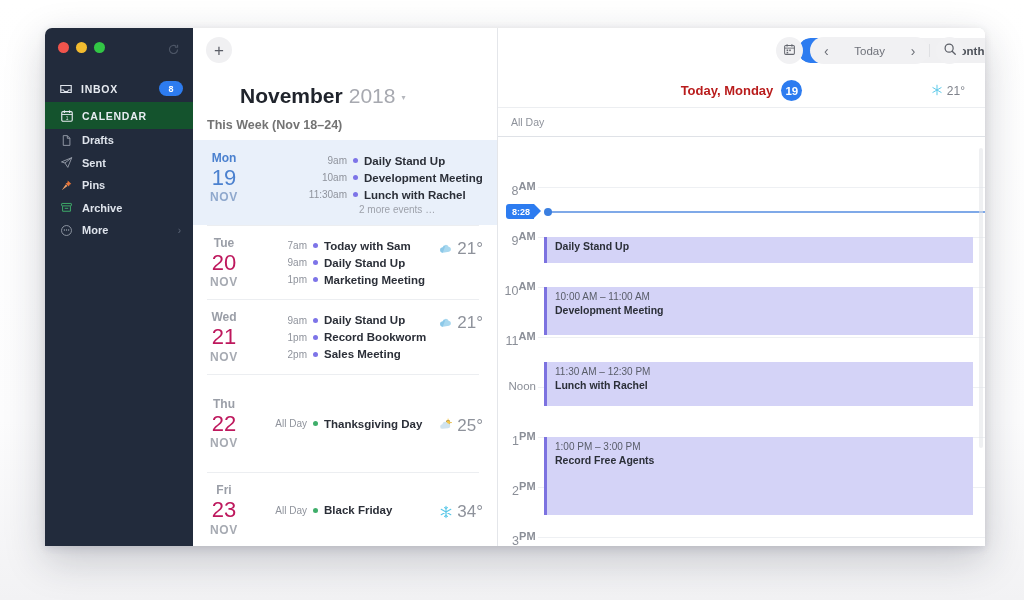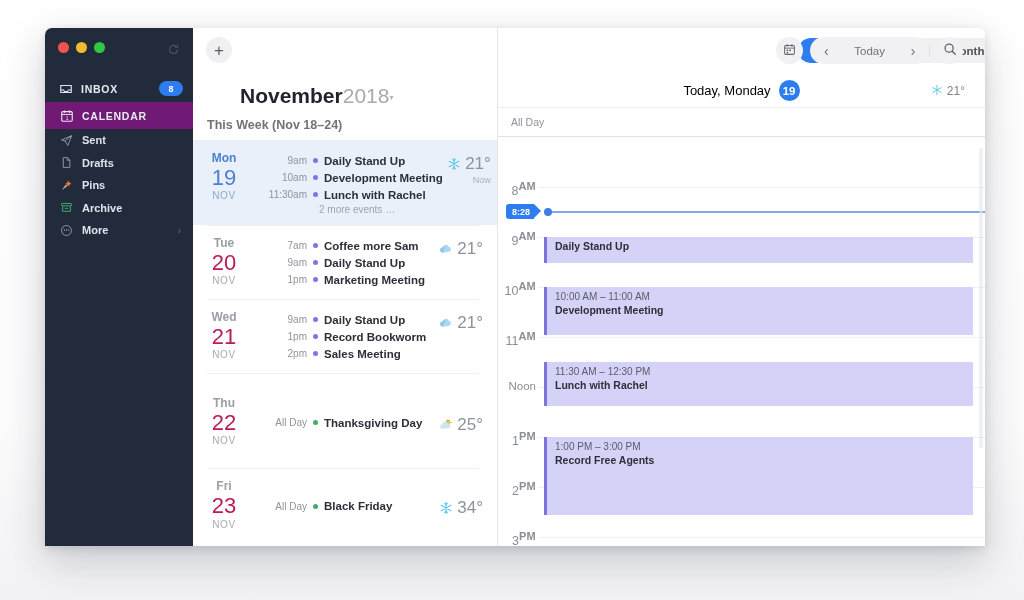--- a/index.html
+++ b/index.html
@@ -48,21 +48,21 @@
   .dot.green { background:#32c645; }
   .sync {
     position:absolute; right:13px; top:14px;
     width:13px; height:13px; opacity:.30;
   }
 
   .nav-row {
     display:flex; align-items:center; height:27px;
     padding-left:13px; gap:8px; position:relative;
   }
-  .nav-row.active { background:#701a75;padding-left:14px; }
+  .nav-row.active { background:#14532d;padding-left:14px; }
   .nav-row .ic { width:15px; height:15px; flex:0 0 15px; display:flex; align-items:center; justify-content:center; }
   .nav-label {
     font-size:10.5px; letter-spacing:.07em; color:#e7ebf1; font-weight:600;
   }
   .badge {
     position:absolute; right:10px; top:6px;
     background:#2d7cf0; color:#fff; font-size:9px; font-weight:700;
     border-radius:9px; min-width:24px; height:15px;
     display:flex; align-items:center; justify-content:center; padding:0 6px;
   }
@@ -83,40 +83,40 @@
     border-right:1px solid #e4e6ea;
     position: relative;
   }
   #mid-top { height:46px; position:relative; }
   .plus-btn {
     position:absolute; left:13px; top:9px;
     width:26px; height:26px; border-radius:50%;
     background:#f0f0f2; display:flex; align-items:center; justify-content:center;
     color:#5a5d66; font-size:17px; font-weight:300; line-height:1;
   }
-  .month-title { position:absolute; left:47px; top:56px; display:flex; align-items:baseline; }
+  .month-title { position:absolute; left:47px; top:56px; display:flex; align-items:baseline; gap:6px;}
   .month-name { font-size:21px; font-weight:700; color:#20242c; }
   .month-year { font-size:21px; font-weight:400; color:#a7a9b0; }
   .month-caret { font-size:8px; color:#b5b7bd; position:relative; top:-3px; }
 
   .week-head {
     position:absolute; left:0; top:90px; width:100%;
     padding-left:14px; font-size:12.5px; color:#737373; font-weight:600;
   }
 
   #daylist { position:absolute; left:0; top:112px; width:100%; bottom:0; overflow:hidden; }
   .day-row { display:flex; padding:10px 0 10px 0; position:relative; }
-  .day-row.today { background:#e9f0fa; }
+  .day-row.today { background:#e9f0fa;gap:40px; }
   .day-row + .day-row::before {
     content:""; position:absolute; left:14px; right:18px; top:0; height:1px; background:#eceef1;
   }
   .day-date { width:62px; flex:0 0 62px; text-align:center; padding-top:2px; }
   .dow { font-size:12px; font-weight:700; color:#9a9ea7; line-height:1.15; }
   .dnum { font-size:22px; font-weight:400; color:#be185d; line-height:1.12; }
-  .dmon { font-size:10px; font-weight:400; color:#a6aab2; letter-spacing:.06em; }
+  .dmon { font-size:12px; font-weight:700; color:#a6aab2; letter-spacing:.06em; }
   .day-row.today .dow { color:#4b81cf; }
   .day-row.today .dnum { color:#4b81cf; font-weight:500; }
   .day-row.today .dmon { color:#8fa8cd; }
 
   .day-events { flex:1 1 auto; padding-top:3px; }
   .evt { display:flex; align-items:center; height:15.5px; margin-bottom:1.5px; }
   .evt-time { width:58px; flex:0 0 58px; text-align:right; font-size:10px; color:#8f939c; padding-right:6px; }
   .evt-dot { width:5px; height:5px; border-radius:50%; background:#7d74e8; margin-right:6px; flex:0 0 5px; }
   .evt-title { font-size:11.5px; font-weight:700; color:#2b2f38; white-space:nowrap; }
   .more-evts { font-size:10px; color:#9da1aa; padding-left:64px; margin-top:1px; }
@@ -148,21 +148,21 @@
   }
   .nav-pill {
     height:27px; background:#f1f1f3; border-radius:14px; display:flex; align-items:center; padding:0 4px; gap:2px;
   }
   .np-arrow { width:24px; height:27px; display:flex; align-items:center; justify-content:center; color:#6a6d75; font-size:14px; }
   .np-today { font-size:11.5px; color:#6f727a; font-weight:400; padding:0 14px; }
 
   .day-header {
     height:33px; position:relative; display:flex; align-items:center; justify-content:center;
   }
-  .dh-text { font-size:13px; color:#000000; font-weight:400; }
+  .dh-text { font-size:13px; color:#b91c1c; font-weight:700; }
   .dh-badge {
     margin-left:8px; width:21px; height:21px; border-radius:50%;
     background:#2d7cf0; color:#fff; font-size:11.5px; font-weight:700;
     display:inline-flex; align-items:center; justify-content:center;
   }
   .dh-wx { position:absolute; right:20px; display:flex; align-items:center; gap:4px; }
   .dh-wx .t { font-size:12px; color:#7e828b; }
 
   .allday {
     height:30px; border-top:1px solid #eceef1; border-bottom:1px solid #dfe2e7;
@@ -252,34 +252,34 @@
             </svg>
           </span>
           <span class="nav-label">CALENDAR</span>
         </div>
       </div>
 
 
       <div class="folder">
         <span class="fic">
           <svg viewBox="0 0 16 16" width="13" height="13">
-              <path d="M14.5 2 1.8 7.3l4.3 1.3M14.5 2 9.6 14l-3.5-5.4M14.5 2 6.1 8.6" fill="none" stroke="#9aa1ad" stroke-width="1.1" stroke-linejoin="round"></path>
-            </svg>
-        </span>
-        <span class="flabel">Sent</span>
-      </div>
-
-      <div class="folder">
-        <span class="fic">
-          <svg viewBox="0 0 16 16" width="13" height="13">
               <path d="M4 2h5l3.2 3.2V14H4z" fill="none" stroke="#9aa1ad" stroke-width="1.1" stroke-linejoin="round"></path>
               <path d="M9 2v3.3h3.2" fill="none" stroke="#9aa1ad" stroke-width="1.1"></path>
             </svg>
         </span>
         <span class="flabel">Drafts</span>
+      </div>
+
+      <div class="folder">
+        <span class="fic">
+          <svg viewBox="0 0 16 16" width="13" height="13">
+              <path d="M14.5 2 1.8 7.3l4.3 1.3M14.5 2 9.6 14l-3.5-5.4M14.5 2 6.1 8.6" fill="none" stroke="#9aa1ad" stroke-width="1.1" stroke-linejoin="round"></path>
+            </svg>
+        </span>
+        <span class="flabel">Sent</span>
       </div>
 
       <div class="folder">
         <span class="fic">
           <svg viewBox="0 0 16 16" width="13" height="13">
               <path d="M9.5 1.8 14 6.3l-2.1.6-1 2.4-3.9-3.9 2.4-1z" fill="#e8763a"></path>
               <path d="M7.3 6.6 2.2 13.8l7-5.1z" fill="#f0a06a"></path>
             </svg>
         </span>
         <span class="flabel">Pins</span>
@@ -368,21 +368,21 @@
         <div class="day-row">
           <div class="day-date">
             <div class="dow">Tue</div>
             <div class="dnum">20</div>
             <div class="dmon">NOV</div>
           </div>
           <div class="day-events">
             <div class="evt">
               <span class="evt-time">7am</span>
               <span class="evt-dot"></span>
-              <span class="evt-title">Coffee more Sam</span>
+              <span class="evt-title">Today with Sam</span>
             </div>
             <div class="evt">
               <span class="evt-time">9am</span>
               <span class="evt-dot"></span>
               <span class="evt-title">Daily Stand Up</span>
             </div>
             <div class="evt">
               <span class="evt-time">1pm</span>
               <span class="evt-dot"></span>
               <span class="evt-title">Marketing Meeting</span>

